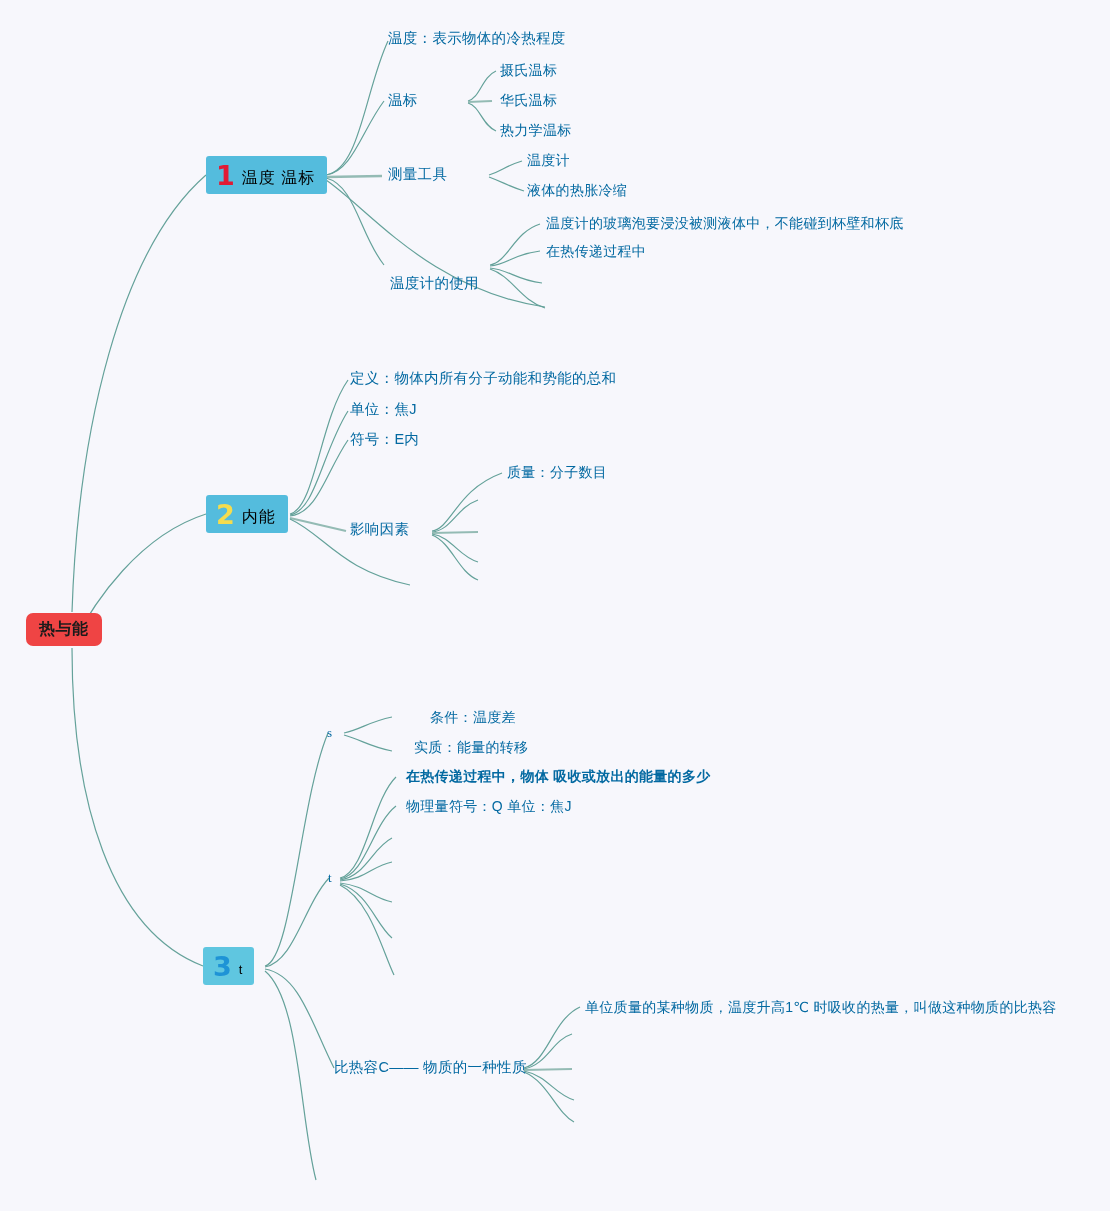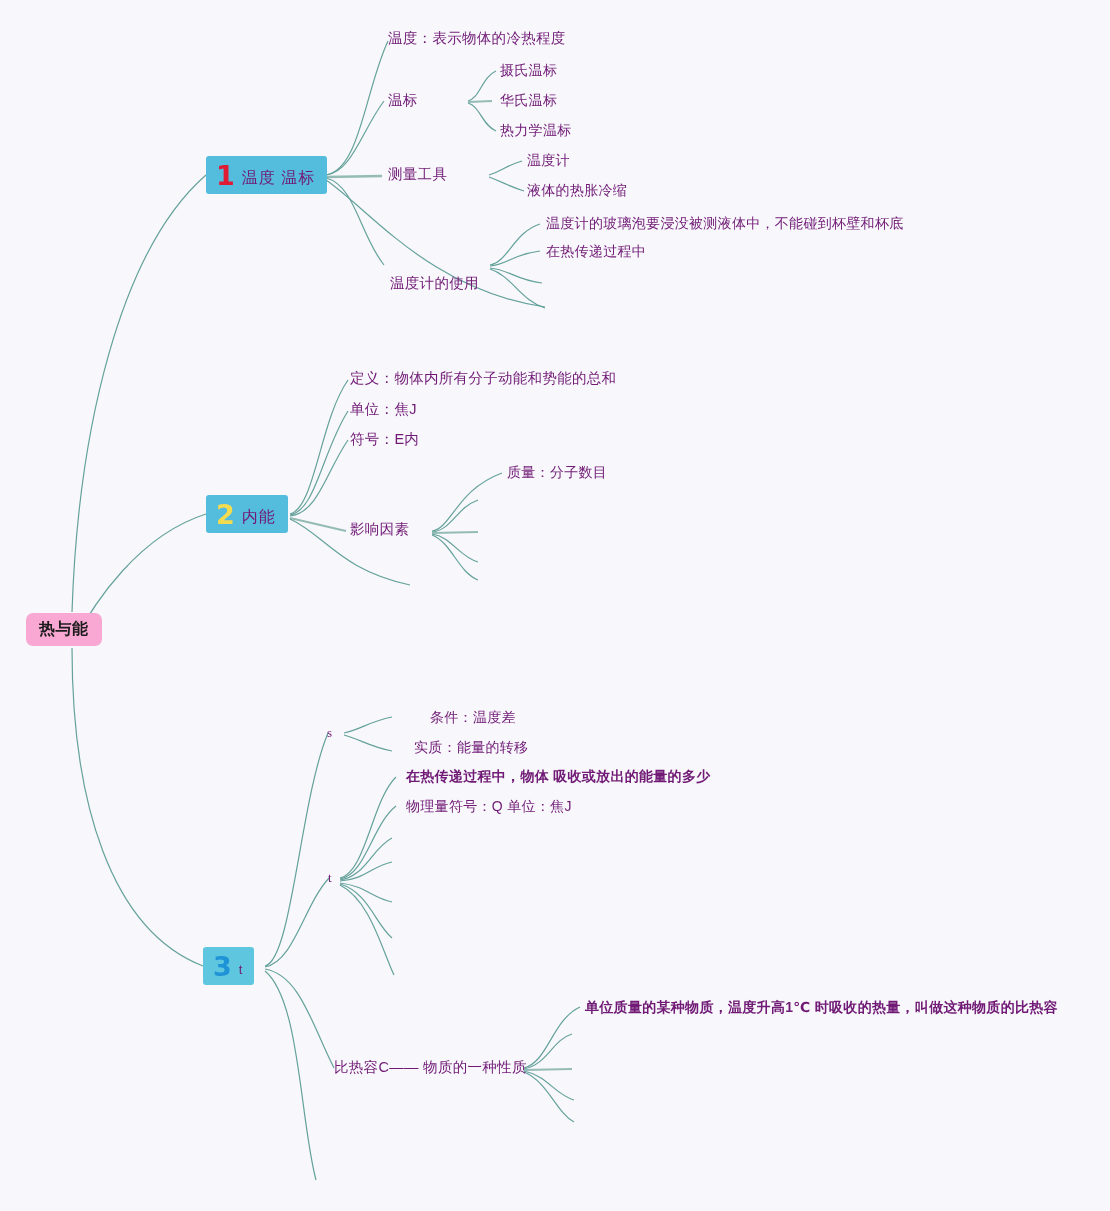--- a/index.html
+++ b/index.html
@@ -25,21 +25,21 @@
     height: 1211px;
     pointer-events: none;
   }
   .node {
     position: absolute;
     white-space: nowrap;
     line-height: 1;
   }
   
   .root-box {
-    background: #f9a8d4;
+    background: #ef4444;
     border-radius: 7px;
     padding: 8px 13px 9px 13px;
     font-size: 16px;
     font-weight: bold;
     color: #1b1b1b;
     letter-spacing: 0.5px;
   }
   
   .chapter-box {
     background: #54bcdd;
@@ -59,31 +59,31 @@
     font-family: "DejaVu Sans", sans-serif;
     line-height: 0.85;
     position: relative;
     top: 2px;
   }
   .num-red   { color: #e01b34; }
   .num-yellow{ color: #f5dc4e; }
   .num-blue  { color: #1e93d6; }
   .chapter-label {
     font-size: 16px;
-    color: #701a75;
+    color: #000000;
     letter-spacing: 1px;
   }
   .chapter-label.small {
     font-size: 13px;
     letter-spacing: 0;
   }
   
   .topic {
     font-size: 14.5px;
-    color: #701a75;
+    color: #0369a1;
     letter-spacing: 0.3px;
   }
   .topic.lvl3 {
     font-size: 14px;
   }
   .topic.tiny {
     font-size: 13px;
     font-family: "Liberation Serif", serif;
   }
 </style>
@@ -197,15 +197,15 @@
 
   <div class="node topic tiny" style="left:327px; top:726px;">s</div>
   <div class="node topic lvl3" style="left:430px; top:710px;text-align:right;">条件：温度差</div>
   <div class="node topic lvl3" style="left:414px; top:740px;">实质：能量的转移</div>
 
   <div class="node topic tiny" style="left:328px; top:871px;">t</div>
   <div class="node topic lvl3" style="left:406px; top:769px;font-weight:bold;">在热传递过程中，物体 吸收或放出的能量的多少</div>
   <div class="node topic lvl3" style="left:406px; top:799px;">物理量符号：Q 单位：焦J</div>
 
   <div class="node topic" style="left:334px; top:1060px;">比热容C—— 物质的一种性质</div>
-  <div class="node topic lvl3" style="left:585px; top:1000px;font-weight:bold;">单位质量的某种物质，温度升高1℃ 时吸收的热量，叫做这种物质的比热容</div>
+  <div class="node topic lvl3" style="left:585px; top:1000px;">单位质量的某种物质，温度升高1℃ 时吸收的热量，叫做这种物质的比热容</div>
 
 </div>
 
 </body></html>

